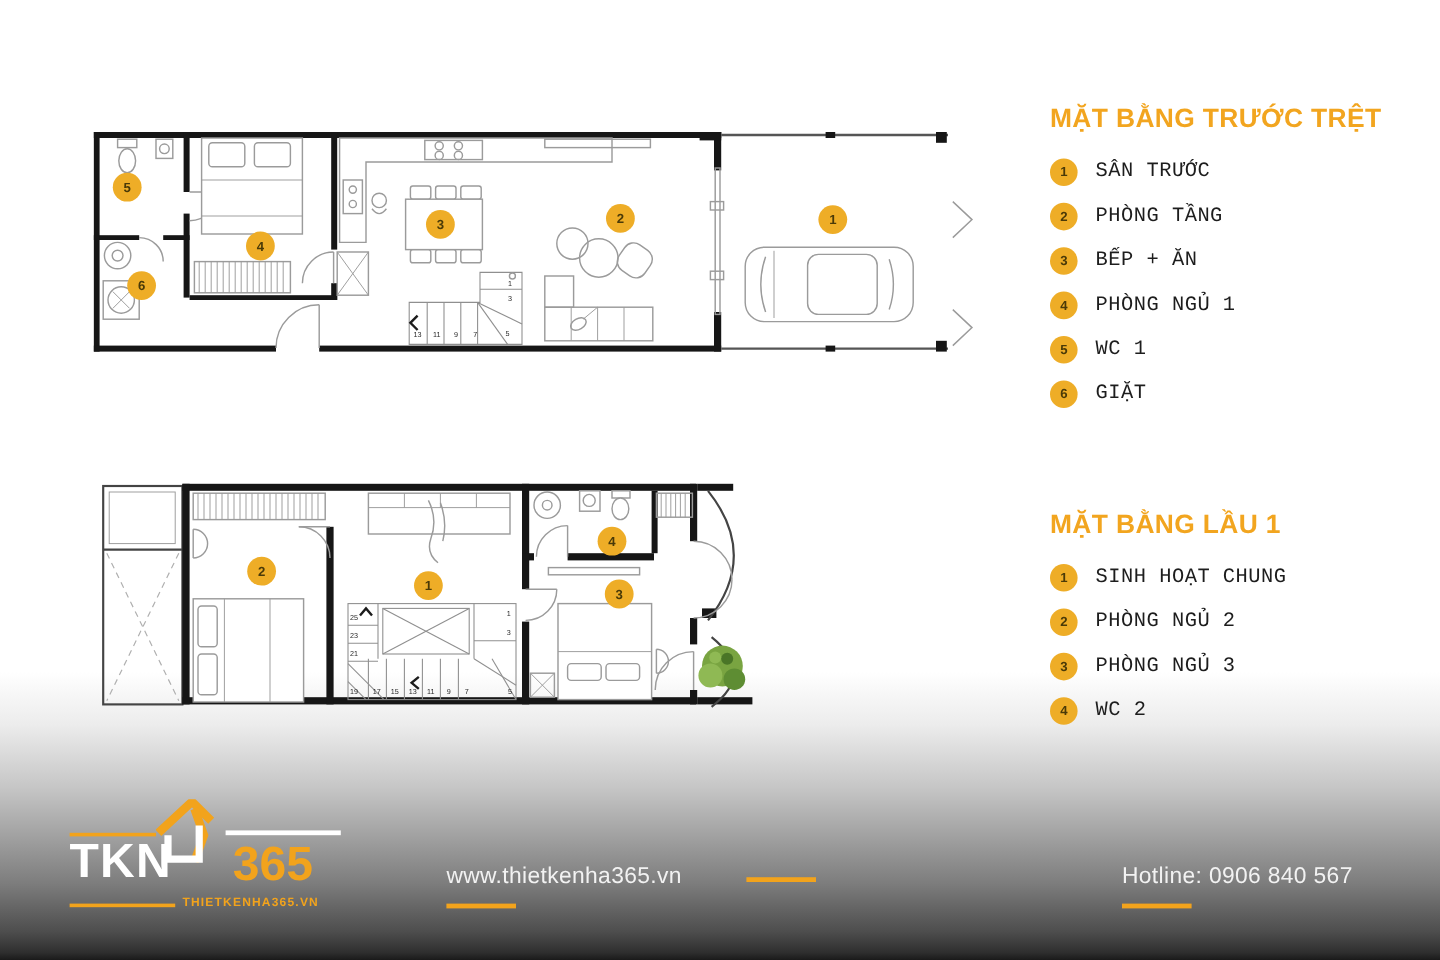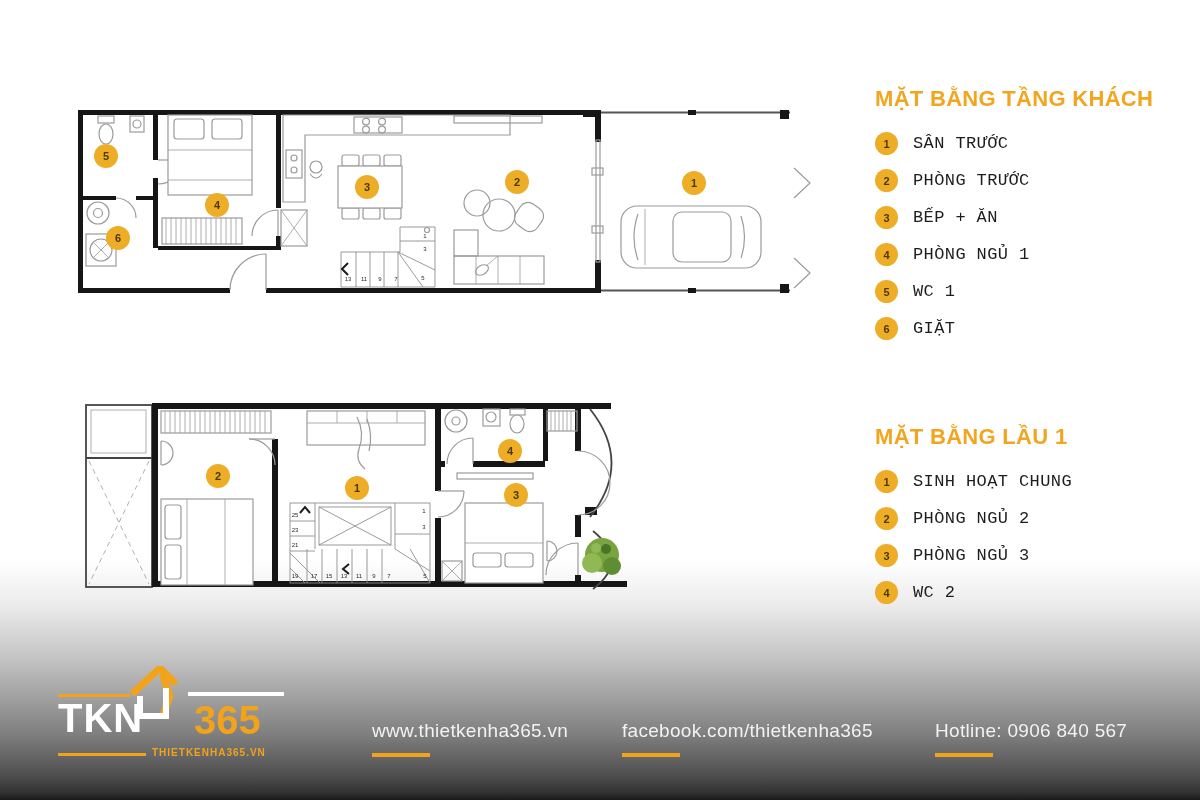--- a/index.html
+++ b/index.html
@@ -349,28 +349,28 @@
       <circle class="marker" cx="133" cy="73" r="12"></circle>
         <text class="mnum" x="133" y="77">2</text>
       <circle class="marker" cx="431" cy="92" r="12"></circle>
         <text class="mnum" x="431" y="96">3</text>
       <circle class="marker" cx="425" cy="48" r="12"></circle>
         <text class="mnum" x="425" y="52">4</text>
     </g>
   </svg>
 
   <section class="legend" id="legend-ground">
-    <h2>MẶT BẰNG TẦNG KHÁCH</h2>
+    <h2>MẶT BẰNG TRƯỚC TRỆT</h2>
     <div class="legend-item">
       <span class="lnum">1</span>
       <span class="llabel">SÂN TRƯỚC</span>
     </div>
     <div class="legend-item">
       <span class="lnum">2</span>
-      <span class="llabel">PHÒNG TRƯỚC</span>
+      <span class="llabel">PHÒNG TẦNG</span>
     </div>
     <div class="legend-item">
       <span class="lnum">3</span>
       <span class="llabel">BẾP + ĂN</span>
     </div>
     <div class="legend-item">
       <span class="lnum">4</span>
       <span class="llabel">PHÒNG NGỦ 1</span>
     </div>
     <div class="legend-item">
@@ -415,21 +415,20 @@
     <div class="part l-365">365</div>
     <div class="part l-line-under"></div>
     <div class="part l-site">THIETKENHA365.VN</div>
   </div>
 
   <div class="flink" id="flink-web">
     <span>www.thietkenha365.vn</span>
     <div class="bar"></div>
   </div>
   <div class="flink" id="flink-fb">
-    <span>facebook.com/thietkenha365</span>
     <div class="bar"></div>
   </div>
   <div class="flink" id="flink-hot">
     <span>Hotline: 0906 840 567</span>
     <div class="bar"></div>
   </div>
 
 </div>
 
 </body></html>

